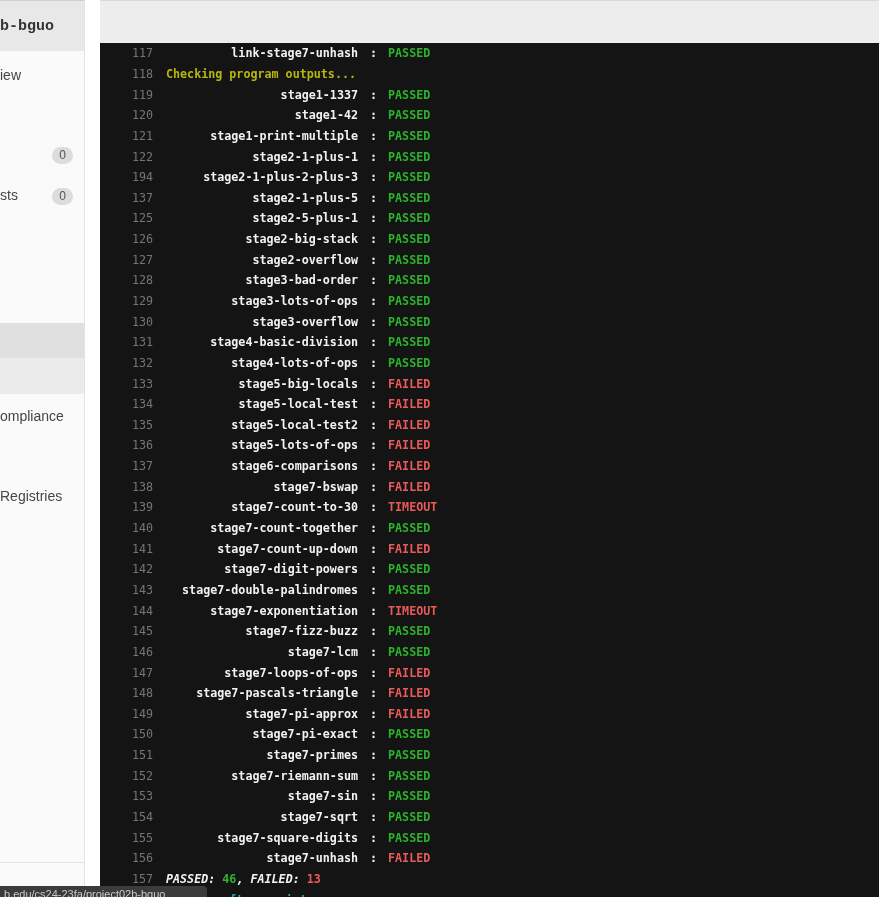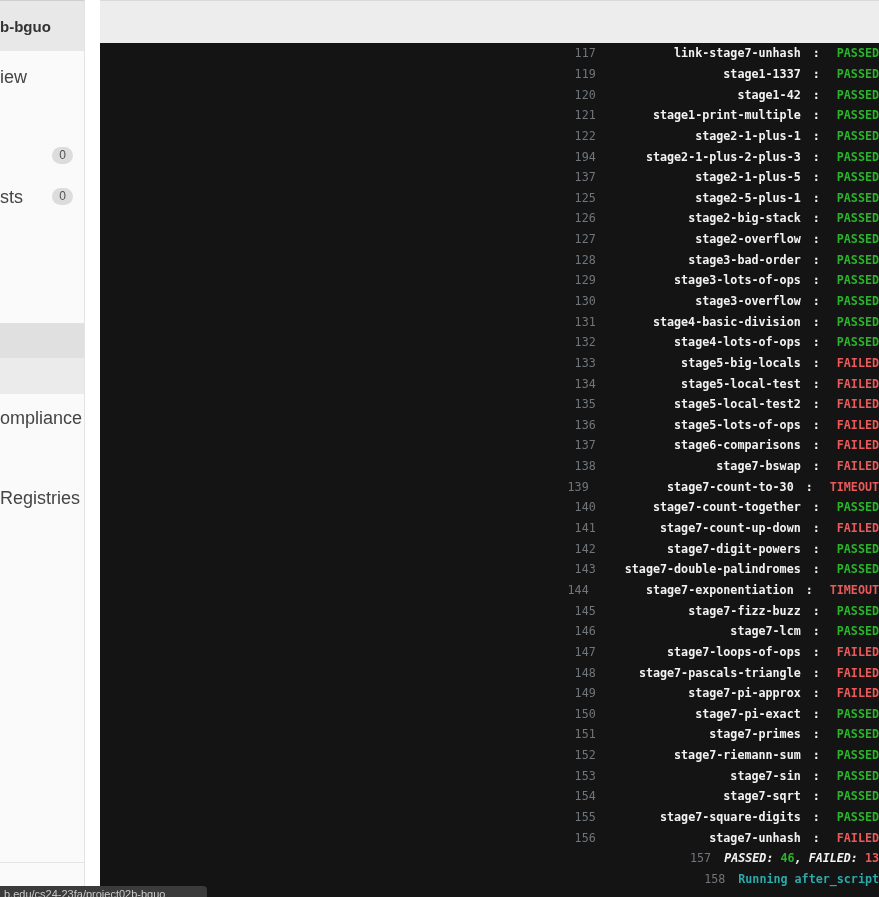--- a/index.html
+++ b/index.html
@@ -12,23 +12,24 @@
     position:absolute;left:0;top:0;width:85px;height:897px;
     background:#fafafa;border-right:1px solid #e3e3e3;border-top:1px solid #cfcfcf;
     box-sizing:border-box;overflow:hidden;
   }
   .sidebar-header{
     position:absolute;left:0;top:0;width:100%;height:50px;background:#e8e8e8;
   }
   .sidebar-title{
     position:absolute;left:0;top:17px;font-size:15px;font-weight:bold;color:#333;
     white-space:nowrap;
+    font-family:Liberation Mono, monospace;
   }
   .nav-frag{
-    position:absolute;left:0;font-size:18px;color:#454545;white-space:nowrap;cursor:pointer;
+    position:absolute;left:0;font-size:14px;color:#454545;white-space:nowrap;cursor:pointer;
   }
   .badge{
     position:absolute;left:52px;width:21px;height:17px;border-radius:9px;
     background:#dcdcdc;color:#525252;font-size:12px;line-height:17px;text-align:center;
   }
   .hl-row{position:absolute;left:0;width:100%;cursor:pointer;}
   .hl-row.dark{top:322px;height:35px;background:#e0e0e0;}
   .hl-row.light{top:357px;height:36px;background:#ebebeb;}
   .sidebar-divider{position:absolute;left:0;top:861px;width:100%;border-top:1px solid #e4e4e4;}
   .collapse-frag{
@@ -40,28 +41,28 @@
   .main{position:absolute;left:100px;top:0;width:779px;height:897px;}
   .main-toolbar{
     position:absolute;left:0;top:0;width:100%;height:43px;background:#ededed;
     border-top:1px solid #d9d9d9;box-sizing:border-box;
   }
   .log{
     position:absolute;left:0;top:43px;width:100%;height:854px;background:var(--log-bg,#141414);
     font-family:"DejaVu Sans Mono","Liberation Mono",monospace;font-size:11.7px;
     font-weight:bold;overflow:hidden;
   }
-  .log-line{height:20.65px;display:flex;align-items:center;white-space:pre;justify-content:flex-end;}
+  .log-line{height:20.65px;display:flex;align-items:center;white-space:pre;}
   .ln{
     flex:0 0 53px;text-align:right;color:var(--ln,#71767b);font-weight:normal;
     text-decoration:none;cursor:pointer;
   }
   .tname{flex:0 0 192px;text-align:right;margin-left:13px;color:var(--text,#f2f2f2);}
   .tcolon{margin-left:12px;color:var(--text,#f2f2f2);}
-  .tstatus{margin-left:17px;}
+  .tstatus{margin-left:11px;}
   .full{margin-left:13px;}
   .c-green{color:var(--green,#2bb42b);}
   .c-red{color:var(--red,#eb5a5a);}
   .c-yellow{color:var(--yellow,#b9b70a);}
   .c-teal{color:var(--teal,#2aaaaa);}
   .c-white{color:var(--text,#f2f2f2);font-style:italic;}
   
   .status-tooltip{
     position:absolute;left:0;top:886px;width:207px;height:16px;background:#3b3b3b;
     border-top-right-radius:4px;color:#c9c9c9;font-size:11px;line-height:15px;
@@ -95,20 +96,21 @@
   <span class="collapse-frag">bar</span>
 </div>
 
 <div class="gap-strip"></div>
 
 <div class="main">
   <div class="main-toolbar"></div>
   <div class="log">
     <div>
         <div class="log-line"><a class="ln">117</a><span class="tname">link-stage7-unhash</span><span class="tcolon">:</span><span class="tstatus c-green">PASSED</span></div>
+        <div class="log-line"><a class="ln">118</a><span class="full c-yellow">Checking program outputs...</span></div>
         <div class="log-line"><a class="ln">119</a><span class="tname">stage1-1337</span><span class="tcolon">:</span><span class="tstatus c-green">PASSED</span></div>
         <div class="log-line"><a class="ln">120</a><span class="tname">stage1-42</span><span class="tcolon">:</span><span class="tstatus c-green">PASSED</span></div>
         <div class="log-line"><a class="ln">121</a><span class="tname">stage1-print-multiple</span><span class="tcolon">:</span><span class="tstatus c-green">PASSED</span></div>
         <div class="log-line"><a class="ln">122</a><span class="tname">stage2-1-plus-1</span><span class="tcolon">:</span><span class="tstatus c-green">PASSED</span></div>
         <div class="log-line"><a class="ln">194</a><span class="tname">stage2-1-plus-2-plus-3</span><span class="tcolon">:</span><span class="tstatus c-green">PASSED</span></div>
         <div class="log-line"><a class="ln">137</a><span class="tname">stage2-1-plus-5</span><span class="tcolon">:</span><span class="tstatus c-green">PASSED</span></div>
         <div class="log-line"><a class="ln">125</a><span class="tname">stage2-5-plus-1</span><span class="tcolon">:</span><span class="tstatus c-green">PASSED</span></div>
         <div class="log-line"><a class="ln">126</a><span class="tname">stage2-big-stack</span><span class="tcolon">:</span><span class="tstatus c-green">PASSED</span></div>
         <div class="log-line"><a class="ln">127</a><span class="tname">stage2-overflow</span><span class="tcolon">:</span><span class="tstatus c-green">PASSED</span></div>
         <div class="log-line"><a class="ln">128</a><span class="tname">stage3-bad-order</span><span class="tcolon">:</span><span class="tstatus c-green">PASSED</span></div>

